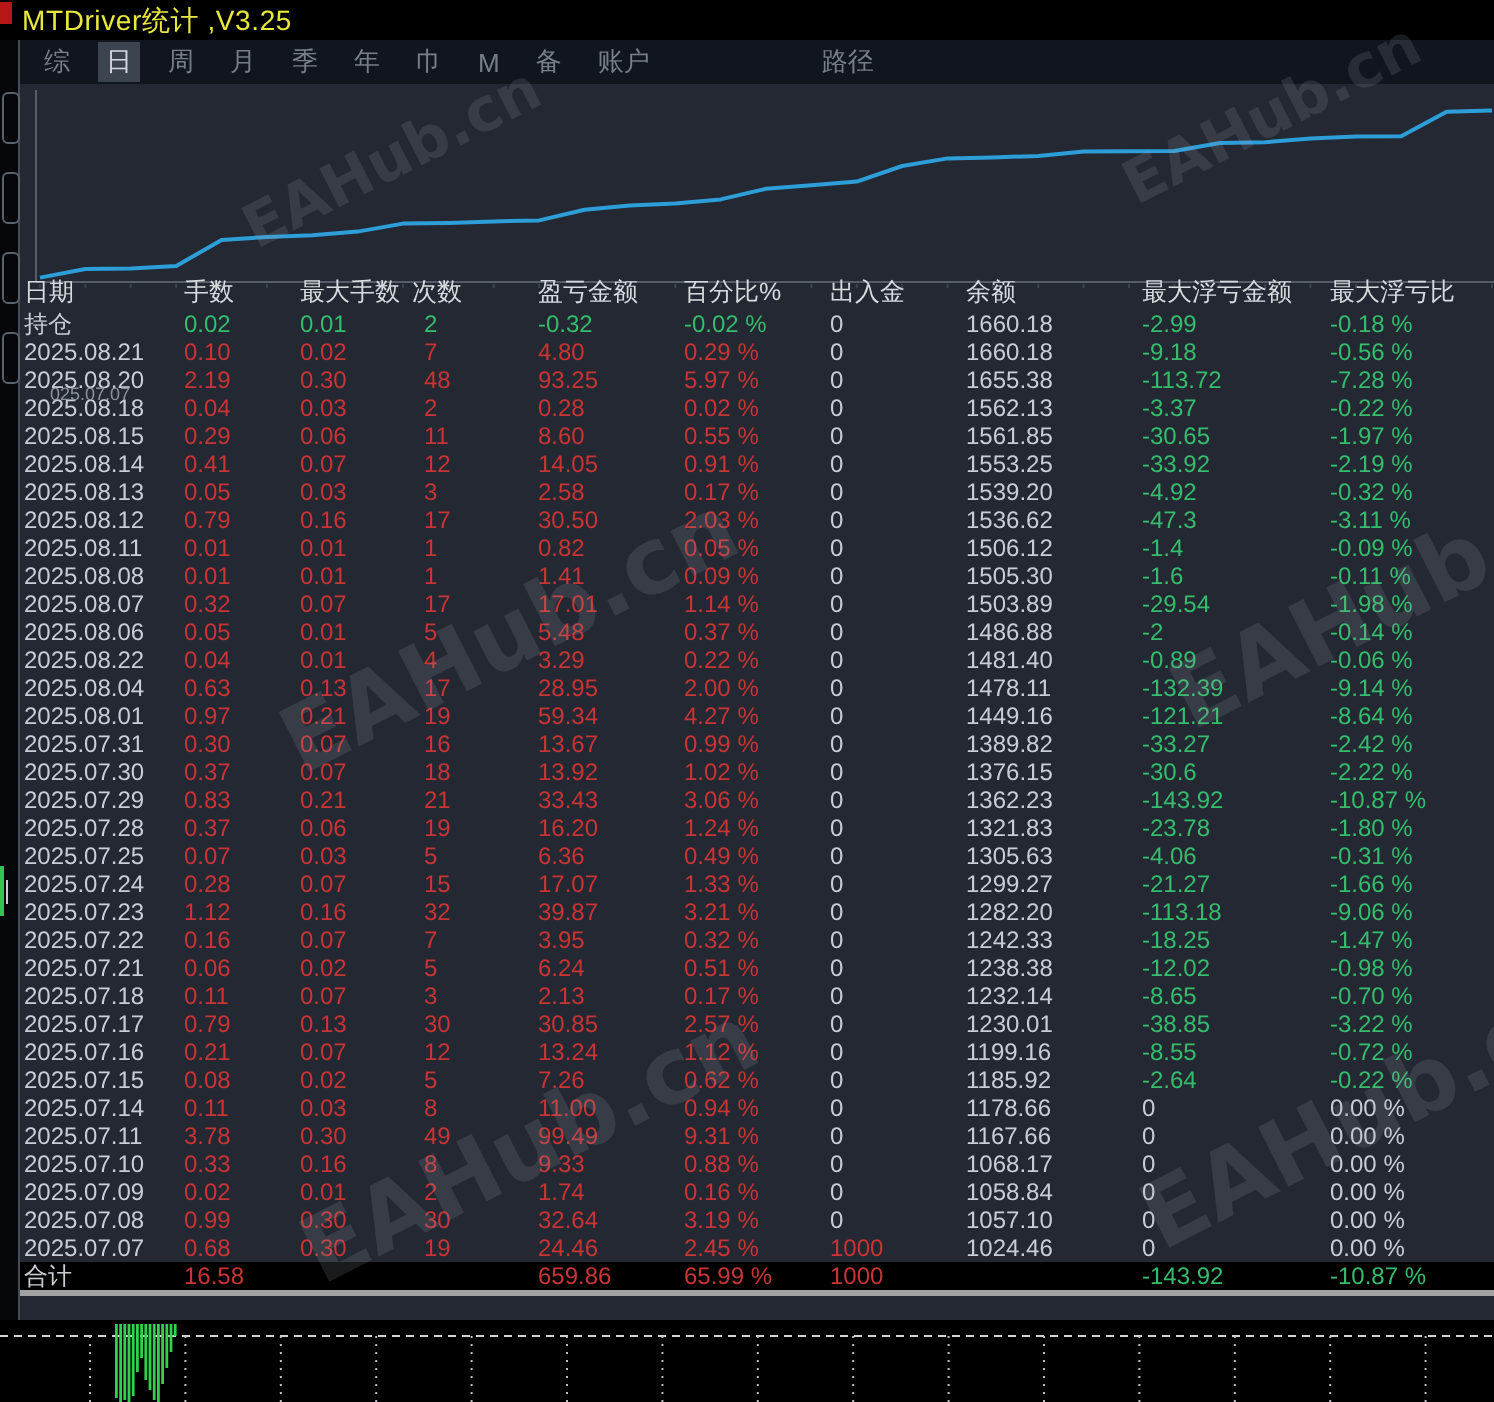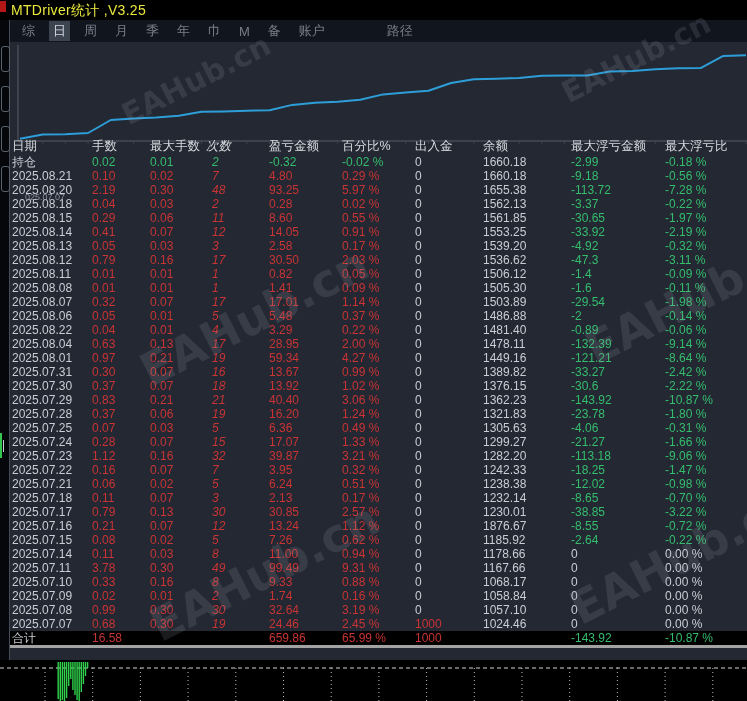--- a/index.html
+++ b/index.html
@@ -17,37 +17,37 @@
   .ghost-btn{position:absolute;left:1px;width:7px;height:24px;border:1px solid #59616c;border-radius:3px;}
   .green-sliver{position:absolute;left:0;width:2px;background:#35c44d;}
   .white-sliver{position:absolute;left:3px;width:1px;background:#c7ccd1;}
 
   
   .app-window{position:absolute;left:9px;top:20px;width:738px;height:640px;background:#232833;border-left:1px solid #454c57;z-index:1;}
 
   .menubar{position:absolute;left:0;top:0;width:738px;height:22px;background:#11151e;display:flex;align-items:center;padding-left:8px;box-sizing:border-box;}
   .menu-item{color:#777e88;font-size:13px;padding:1px 4px;margin-right:10px;white-space:nowrap;cursor:default;}
   .menu-item.selected{background:#3c4450;color:#d2d8e0;}
-  .menu-item.path{margin-left:44px;}
+  .menu-item.path{margin-left:68px;}
 
   .chart-area{position:absolute;left:0;top:22px;width:738px;height:110px;}
   .chart-area svg{position:absolute;left:0;top:0;}
   .chart-label{position:absolute;left:15px;top:124px;font-size:9px;color:#8d939c;z-index:2;white-space:nowrap;margin-top:48px;}
 
   
   .table-area{position:absolute;left:0;top:120px;width:738px;height:508px;display:flex;flex-direction:column;
               --cols:81px 58px 57px 62px 73px 73px 68px 88px 94px minmax(0,1fr);}
   .t-header{flex:none;height:15px;display:grid;grid-template-columns:var(--cols);color:#d7dbdf;font-size:12.5px;line-height:15px;}
   .t-header .cell{white-space:nowrap;overflow:visible;}
   .t-rows{flex:1;display:flex;flex-direction:column;}
   .t-row{flex:1;display:grid;grid-template-columns:var(--cols);font-size:12px;align-items:center;}
   .t-row.total{background:#000;border-bottom:3px solid #a3a3a3;}
   .cell{padding-left:1px;white-space:nowrap;overflow:visible;line-height:1;}
   .cell.c0{padding-left:2px;}
-  .cell.c3{padding-left:6px;font-style:italic;}
+  .cell.c3{padding-left:6px;}
   .t-header .cell.c3{padding-left:0;}
   .gray{color:#c9ced4;} .red{color:#c93434;} .green{color:#35bd6d;}
 
   
   .bottom-strip{position:absolute;left:0;top:660px;width:747px;height:41px;background:#000;z-index:2;}
   .bottom-strip svg{position:absolute;left:0;top:0;}
 
   
   .wm{position:absolute;z-index:6;pointer-events:none;color:rgba(160,168,182,0.16);
       font-weight:bold;transform:rotate(-27deg);white-space:nowrap;font-family:"DejaVu Sans",sans-serif;}
@@ -344,21 +344,21 @@
             <span class="cell c6 gray">0</span>
             <span class="cell c7 gray">1376.15</span>
             <span class="cell c8 green">-30.6</span>
             <span class="cell c9 green">-2.22 %</span>
           </div>
           <div class="t-row">
             <span class="cell c0 gray">2025.07.29</span>
             <span class="cell c1 red">0.83</span>
             <span class="cell c2 red">0.21</span>
             <span class="cell c3 red">21</span>
-            <span class="cell c4 red">40.40</span>
+            <span class="cell c4 red">33.43</span>
             <span class="cell c5 red">3.06 %</span>
             <span class="cell c6 gray">0</span>
             <span class="cell c7 gray">1362.23</span>
             <span class="cell c8 green">-143.92</span>
             <span class="cell c9 green">-10.87 %</span>
           </div>
           <div class="t-row">
             <span class="cell c0 gray">2025.07.28</span>
             <span class="cell c1 red">0.37</span>
             <span class="cell c2 red">0.06</span>
@@ -455,21 +455,21 @@
             <span class="cell c9 green">-3.22 %</span>
           </div>
           <div class="t-row">
             <span class="cell c0 gray">2025.07.16</span>
             <span class="cell c1 red">0.21</span>
             <span class="cell c2 red">0.07</span>
             <span class="cell c3 red">12</span>
             <span class="cell c4 red">13.24</span>
             <span class="cell c5 red">1.12 %</span>
             <span class="cell c6 gray">0</span>
-            <span class="cell c7 gray">1876.67</span>
+            <span class="cell c7 gray">1199.16</span>
             <span class="cell c8 green">-8.55</span>
             <span class="cell c9 green">-0.72 %</span>
           </div>
           <div class="t-row">
             <span class="cell c0 gray">2025.07.15</span>
             <span class="cell c1 red">0.08</span>
             <span class="cell c2 red">0.02</span>
             <span class="cell c3 red">5</span>
             <span class="cell c4 red">7.26</span>
             <span class="cell c5 red">0.62 %</span>

